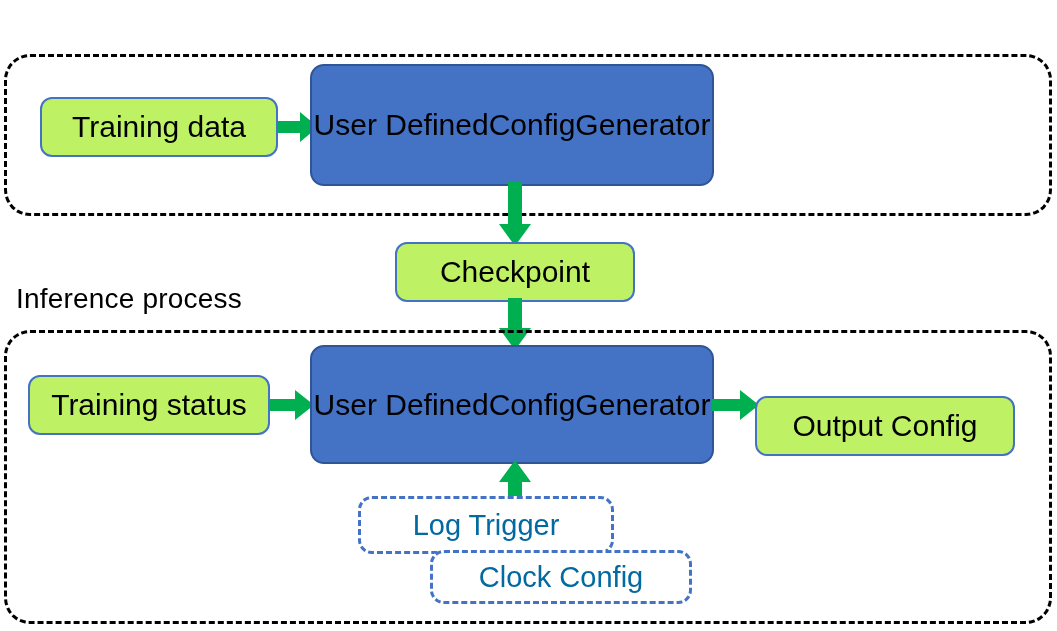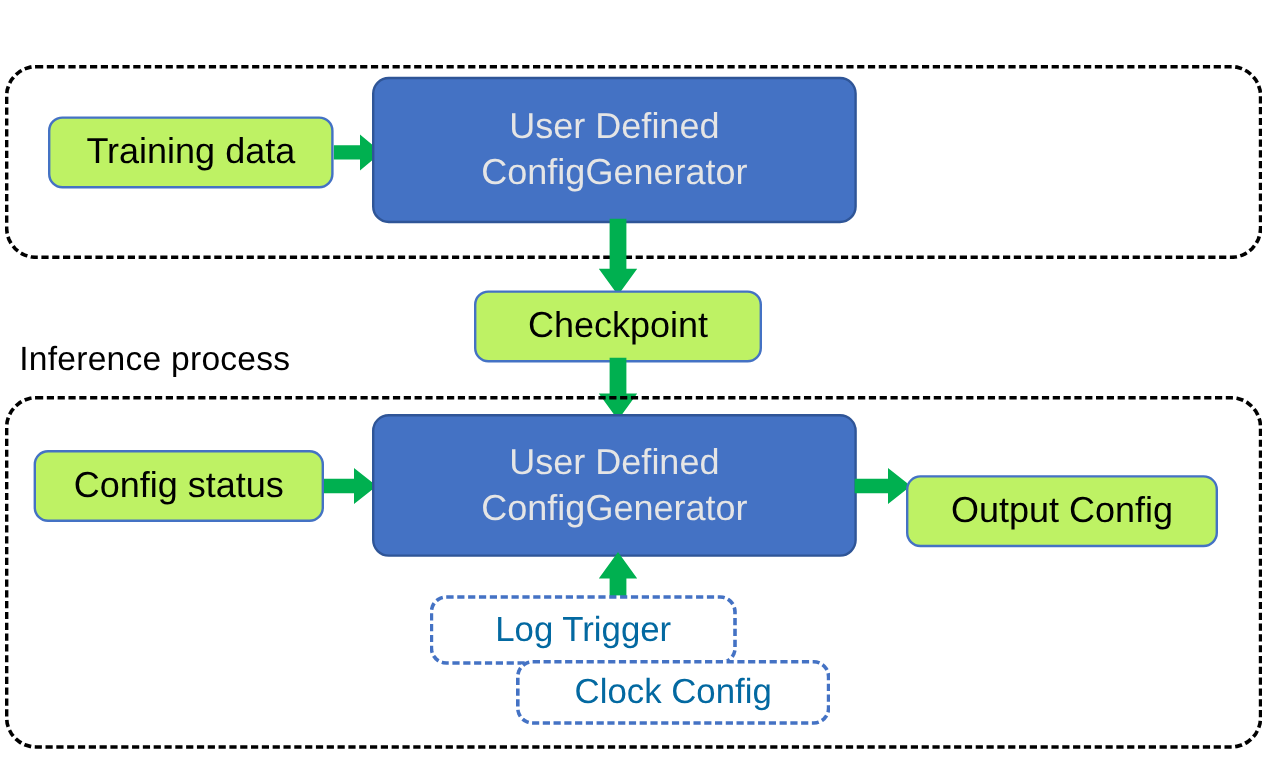--- a/index.html
+++ b/index.html
@@ -63,24 +63,24 @@
   #node-output-config { left: 755px; top: 396px; width: 260px; height: 60px; }
 
   
   .node-primary {
     position: absolute;
     box-sizing: border-box;
     background: #4472C4;
     border: 2px solid #2F5597;
     border-radius: 14px;
     display: flex;
-    flex-direction: column;
+    flex-direction: row;
     align-items: center;
     justify-content: center;
-    color: #e5e5e5;
+    color: #000000;
     font-size: 30px;
     line-height: 38px;
     text-align: center;
   }
   #node-generator-training  { left: 310px; top: 64px;  width: 404px; height: 122px; }
   #node-generator-inference { left: 310px; top: 345px; width: 404px; height: 119px; }
   .node-primary .line { display: block; }
 
   
   .trigger {
@@ -145,21 +145,21 @@
     <svg width="40" height="52" viewBox="0 0 40 52" xmlns="http://www.w3.org/2000/svg">
       <path d="M13,0 L27,0 L27,30 L36,30 L20,52 L4,30 L13,30 Z" fill="#00B050"></path>
     </svg>
   </div>
 
   <div class="section-label" id="label-inference">Inference process</div>
 
   <div class="process-box" id="container-inference"></div>
 
   <div class="node" id="node-current-status">
-    <span>Config status</span>
+    <span>Training status</span>
   </div>
 
   <div class="arrow" id="arrow-status-to-generator">
     <svg width="44" height="38" viewBox="0 0 44 38" xmlns="http://www.w3.org/2000/svg">
       <path d="M0,13 L25,13 L25,4 L44,19 L25,34 L25,25 L0,25 Z" fill="#00B050"></path>
     </svg>
   </div>
 
   <div class="node-primary" id="node-generator-inference">
     <span class="line">User Defined</span>

